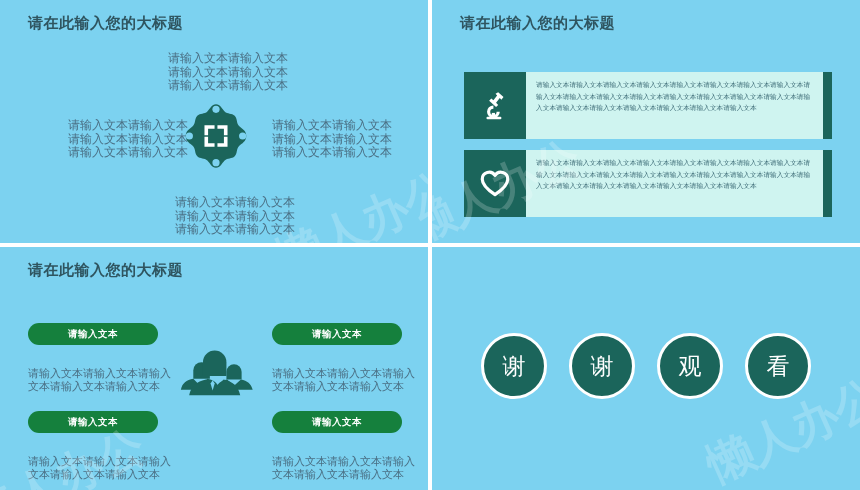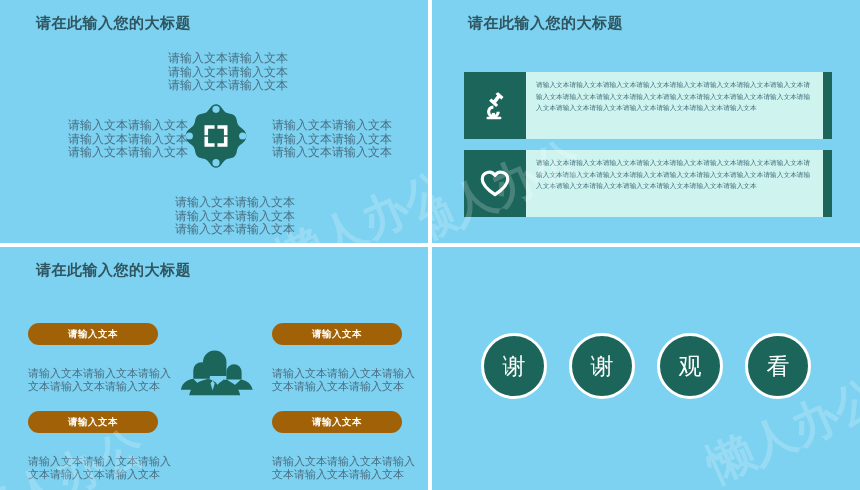--- a/index.html
+++ b/index.html
@@ -25,21 +25,21 @@
   }
 
   .slide {
     position: relative;
     background: #7CD2F0;
     overflow: hidden;
   }
 
   .slide-title {
     position: absolute;
-    left: 36px;
+    left: 28px;
     top: 14px;
     font-size: 15px;
     font-weight: bold;
     color: #2f5560;
     letter-spacing: 0.5px;
     white-space: nowrap;
   }
 
   
   .watermark {
@@ -123,21 +123,21 @@
     width: 130px;
   }
   .s3-col.left  { left: 28px; }
   .s3-col.right { left: 272px; }
   .s3-col.top    { top: 76px; }
   .s3-col.bottom { top: 164px; }
 
   .pill {
     width: 130px;
     height: 22px;
-    background: #a16207;
+    background: #15803d;
     border-radius: 11px;
     color: #ffffff;
     font-size: 9.5px;
     font-weight: bold;
     display: flex;
     align-items: center;
     justify-content: center;
     letter-spacing: 0.5px;
   }
   .pill-sub {

